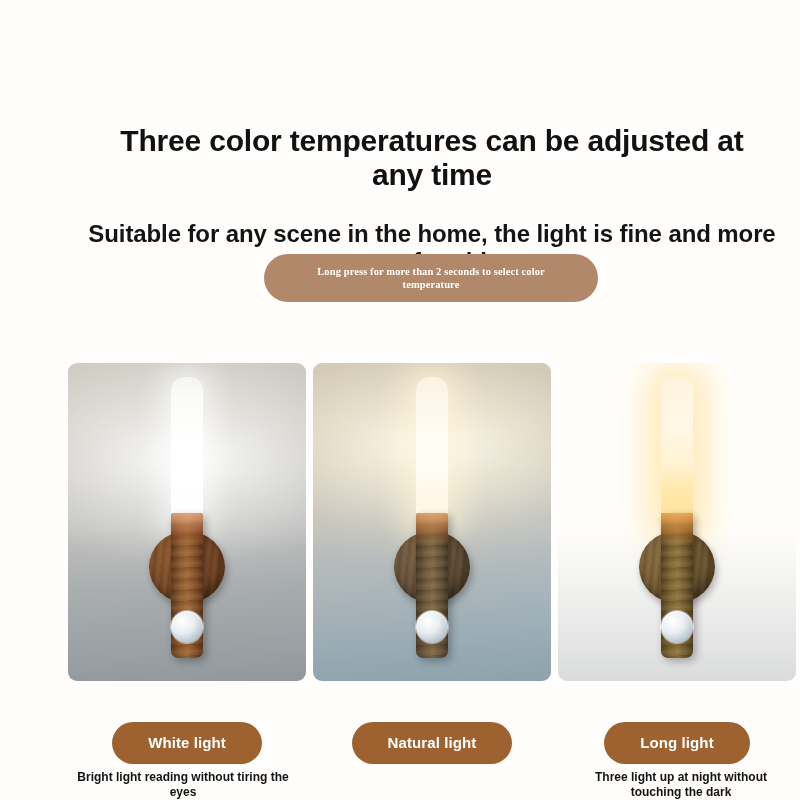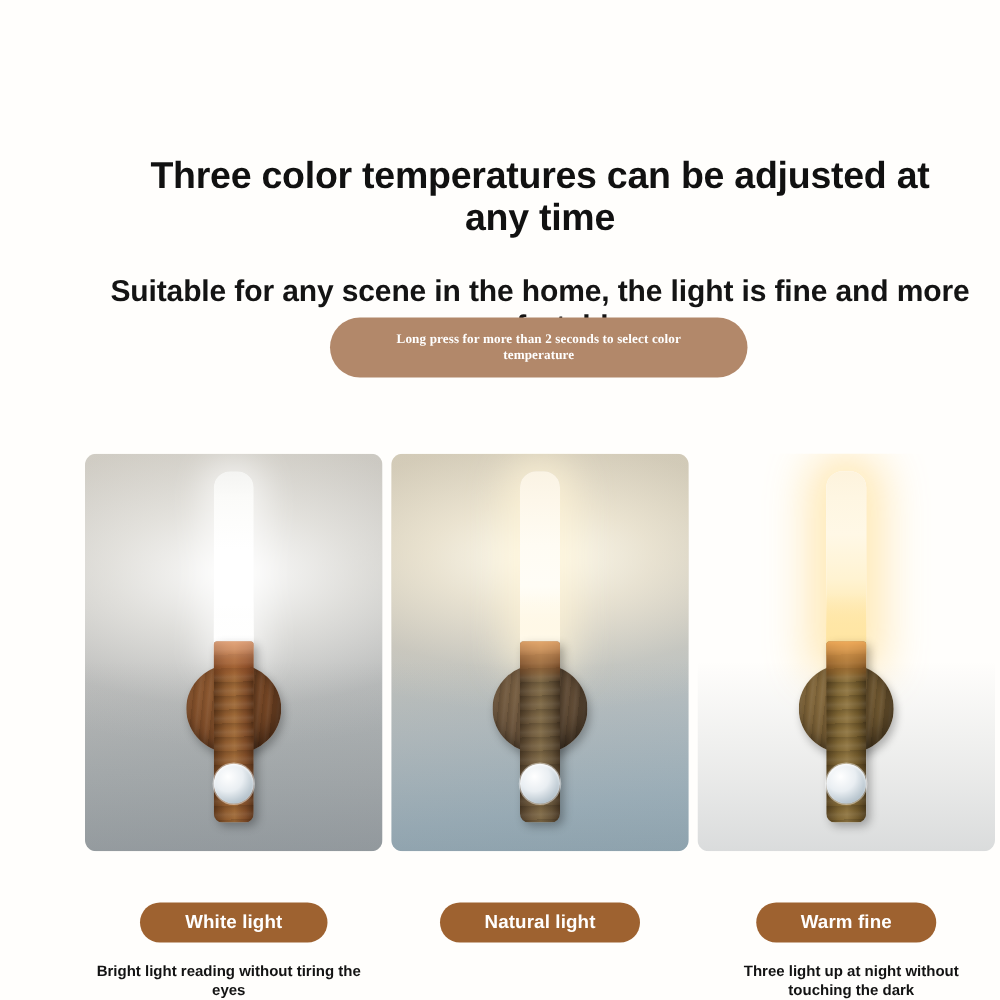--- a/index.html
+++ b/index.html
@@ -254,21 +254,21 @@
   }
   .label-col {
     width: 238px;
     display: flex;
     justify-content: center;
   }
   .label-pill {
     background: #9e6230;
     border-radius: 21px;
     min-width: 126px;
-    height: 32px;
+    height: 42px;
     display: flex;
     align-items: center;
     justify-content: center;
     text-align: center;
     padding: 0 20px;
   }
   .label-pill .txt {
     color: #ffffff;
     font-size: 15px;
     font-weight: bold;
@@ -363,21 +363,21 @@
         <span class="txt">White light</span>
       </div>
     </div>
     <div class="label-col">
       <div class="label-pill">
         <span class="txt">Natural light</span>
       </div>
     </div>
     <div class="label-col">
       <div class="label-pill">
-        <span class="txt">Warm fine</span>
+        <span class="txt">Long light</span>
       </div>
     </div>
   </div>
 
   <div class="caption-row">
     <div class="caption caption-lg">Bright light reading without tiring the eyes</div>
     <div class="caption caption-lg">Three light up at night without touching the dark</div>
   </div>
 
 </div>

